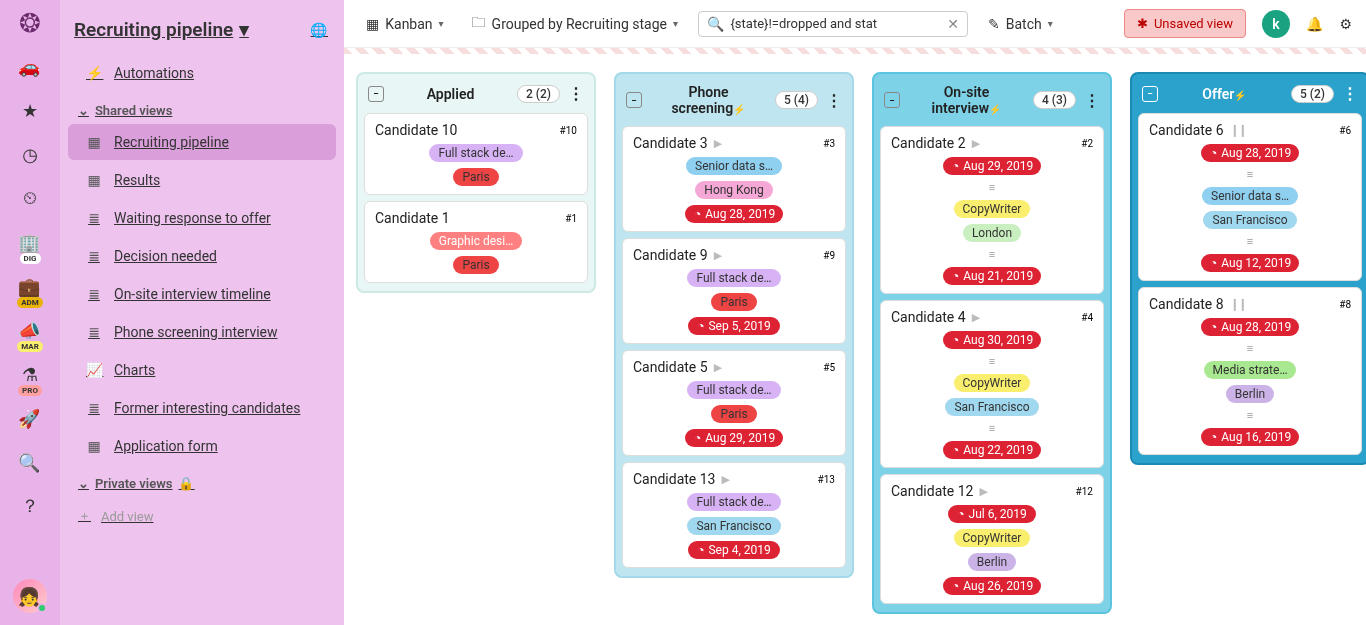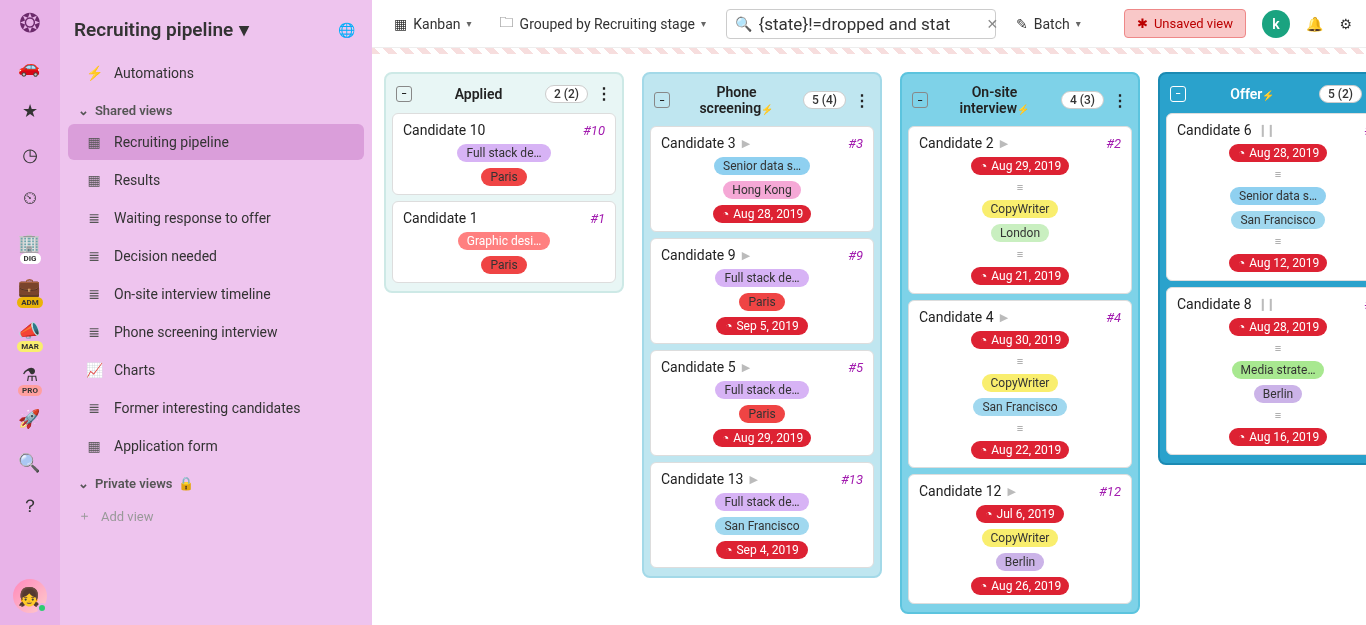--- a/index.html
+++ b/index.html
@@ -4,35 +4,35 @@
 <style>
 * { box-sizing: border-box; margin: 0; padding: 0; font-family: -apple-system, BlinkMacSystemFont, "Segoe UI", Roboto, sans-serif; }
 body { width: 1366px; height: 625px; overflow: hidden; background: #fff; display: flex; }
 .iconrail { width: 60px; background: #e8b3e8; display: flex; flex-direction: column; align-items: center; padding-top: 8px; gap: 12px; position: relative; }
 .iconrail .logo { color: #6b2a6b; font-size: 26px; }
 .iconrail .railicon { width: 32px; height: 32px; display:flex; align-items:center; justify-content:center; color:#333; font-size:18px; position: relative; cursor:pointer; }
 .iconrail .badge { position:absolute; bottom:-6px; font-size:8px; padding:1px 4px; border-radius:8px; font-weight:700; }
 .iconrail .avatar { width:34px; height:34px; border-radius:50%; background: linear-gradient(135deg,#f8b,#fcc); margin-top:auto; margin-bottom:12px; position:relative; display:flex; align-items:center; justify-content:center; font-size:18px;}
 .iconrail .avatar .dot { position:absolute; width:10px; height:10px; border-radius:50%; background:#2ecc71; bottom:0; right:0; border:2px solid #e8b3e8; }
 
-.sidebar { width: 312px; background:#eec4ee; display:flex; flex-direction:column; font-size:14px; color:#333; }
+.sidebar { width: 284px; background:#eec4ee; display:flex; flex-direction:column; font-size:14px; color:#333;text-decoration:underline; }
 .sidebar .title { padding:18px 16px 12px 14px; font-size:19px; font-weight:600; display:flex; align-items:center; gap:6px; }
 .sidebar .title .globe { margin-left:auto; color:#555; font-size:14px; }
 .sidebar .navitem { padding:10px 16px 10px 18px; display:flex; align-items:center; gap:12px; cursor:pointer; border-radius:6px; margin:2px 8px; }
 .sidebar .navitem.active { background:#da9eda; }
 .sidebar .section { padding:10px 18px 4px; font-size:13px; font-weight:600; color:#555; display:flex; align-items:center; gap:6px; }
 .sidebar .icon { width:16px; text-align:center; color:#555; font-size:14px; }
 .sidebar .addview { padding:12px 18px; color:#999; font-size:13px; display:flex; align-items:center; gap:10px; }
 
 .main { flex:1; display:flex; flex-direction:column; background:#fff; min-width:0;}
 .topbar { height:48px; border-bottom:1px solid #eee; display:flex; align-items:center; padding:0 14px; gap:12px; font-size:14px; color:#333; }
 .topbar .drop { display:flex; align-items:center; gap:6px; cursor:pointer; padding:4px 8px; }
 .topbar .caret { font-size:10px; color:#666; }
 .searchbox { display:flex; align-items:center; border:1px solid #ccc; border-radius:4px; padding:4px 8px; width:270px; gap:6px; color:#555;}
-.searchbox input { border:none; outline:none; flex:1; font-size:17px; color:#333; background:transparent;}
+.searchbox input { border:none; outline:none; flex:1; font-size:13px; color:#333; background:transparent;}
 .topbar .unsaved { background:#f9c8c8; border:1px solid #e88; color:#b00; padding:6px 12px; border-radius:4px; font-size:13px; display:flex; align-items:center; gap:6px; cursor:pointer;}
 .topbar .userbadge { width:28px; height:28px; border-radius:50%; background:#1aa380; color:#fff; display:flex; align-items:center;justify-content:center; font-weight:600; font-size:14px;}
 .topbar .right { margin-left:auto; display:flex; align-items:center; gap:16px; }
 .stripe { height:6px; background: repeating-linear-gradient(45deg,#f7dede,#f7dede 6px,#fff 6px,#fff 12px); }
 
 .board { flex:1; display:flex; gap:18px; padding:18px 12px; overflow-x:auto; align-items:flex-start;}
 .col { width:240px; border-radius:8px; flex-shrink:0; border:2px solid; display:flex; flex-direction:column; }
 .col.applied { background:#e8f6f5; border-color:#cde9e6;}
 .col.phone   { background:#bfe6f0; border-color:#a3d9e8;}
 .col.onsite  { background:#7ed2e8; border-color:#5cc4de;}
@@ -45,21 +45,21 @@
 .colhead .bolt { font-size:10px; color:#666;}
 .col.offer .colhead .bolt { color:#fff;}
 .colhead .menu { margin-left:auto; cursor:pointer; font-size:16px;}
 .colhead .title { flex:1; text-align:center;}
 
 .cards { padding:0 6px 8px; display:flex; flex-direction:column; gap:6px;}
 .card { background:#fff; border:1px solid #ddd; border-radius:6px; padding:8px 10px; display:flex; flex-direction:column; gap:6px;}
 .cardtop { display:flex; align-items:center; gap:6px; }
 .cardtop .name { font-size:14px; color:#222; }
 .cardtop .tri { color:#bbb; font-size:11px;}
-.cardtop .num { margin-left:auto; color:#a21caf; font-size:13px;font-style:italic; }
+.cardtop .num { margin-left:auto; color:#000000; font-size:10px; }
 .tags { display:flex; flex-wrap:wrap; gap:6px; align-items:center;flex-direction:column;}
 .tag { font-size:12px; padding:2px 9px; border-radius:11px; white-space:nowrap; max-width: 98px; overflow:hidden; text-overflow:ellipsis;}
 .tag.role-fsd { background:#d7b3f5; color:#333;}
 .tag.role-gd  { background:#ff8080; color:#fff;}
 .tag.role-sds { background:#8fd0f0; color:#333;}
 .tag.role-cw  { background:#f9ee6e; color:#333;}
 .tag.role-ms  { background:#a8e890; color:#333;}
 .tag.city-paris { background:#ef4444; color:#333;}
 .tag.city-hk { background:#f5a8d6; color:#333;}
 .tag.city-london { background:#c9efc0; color:#333;}

